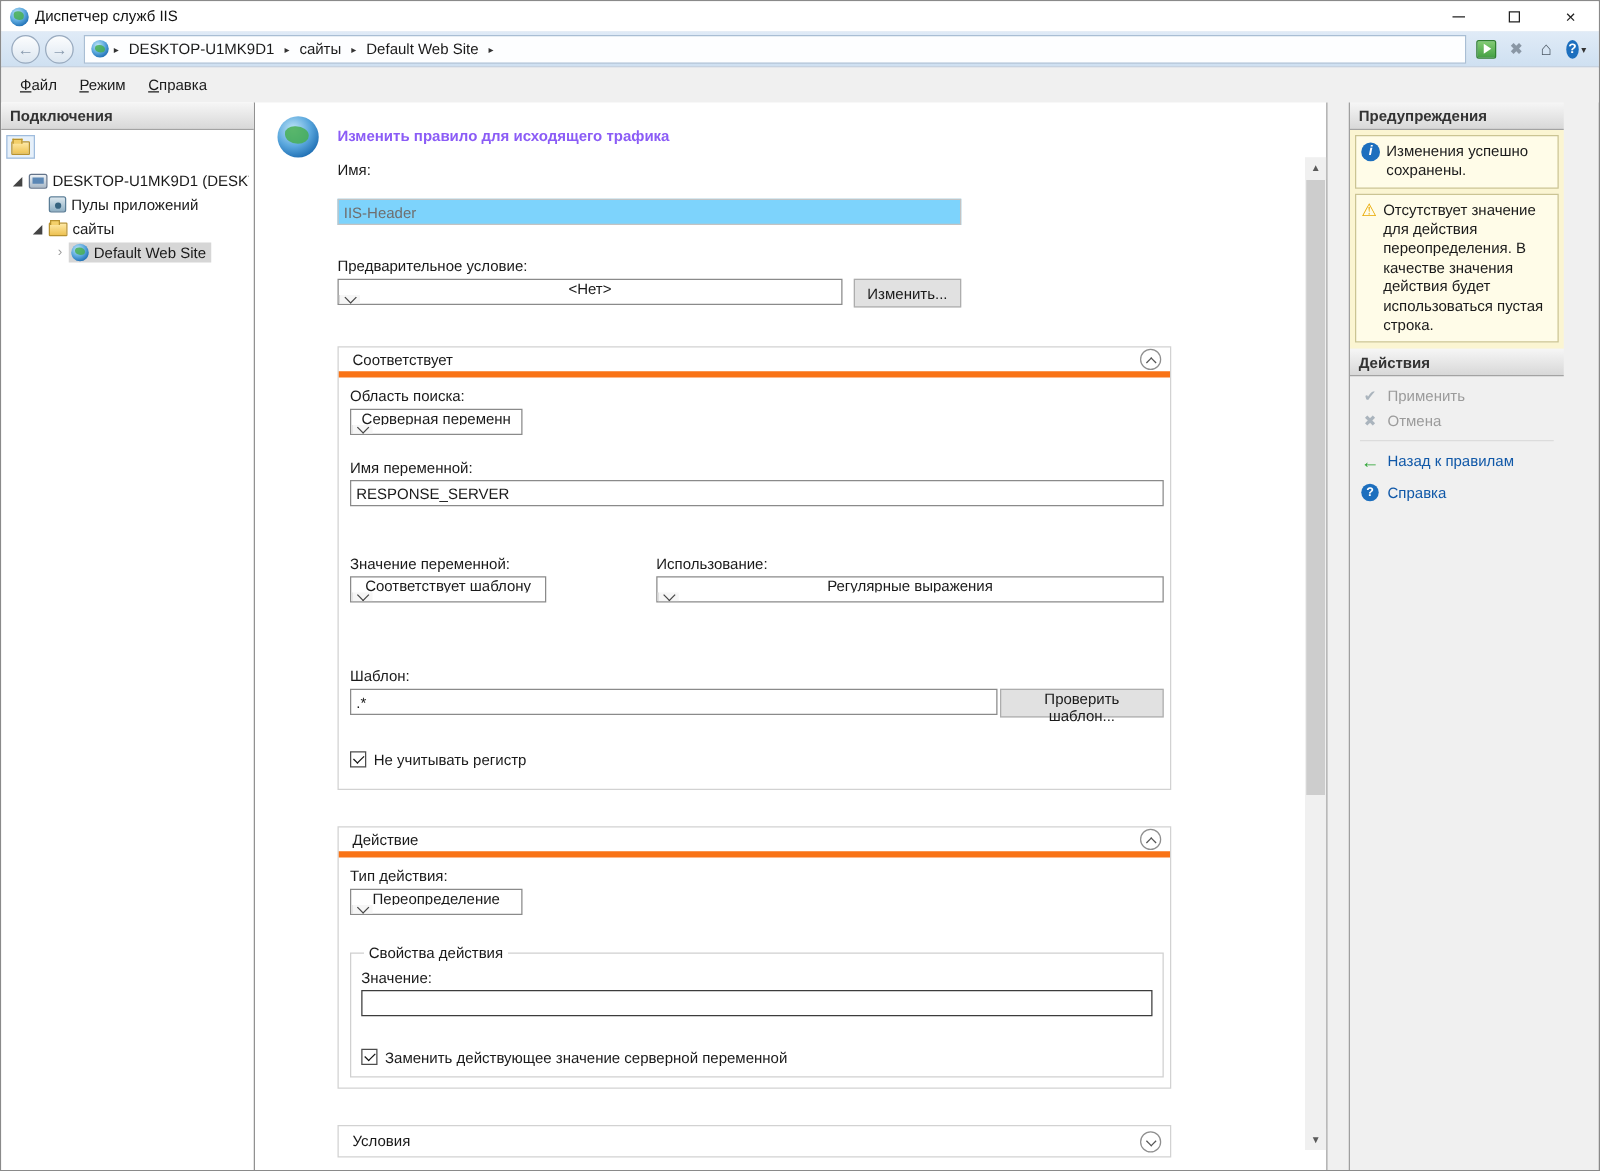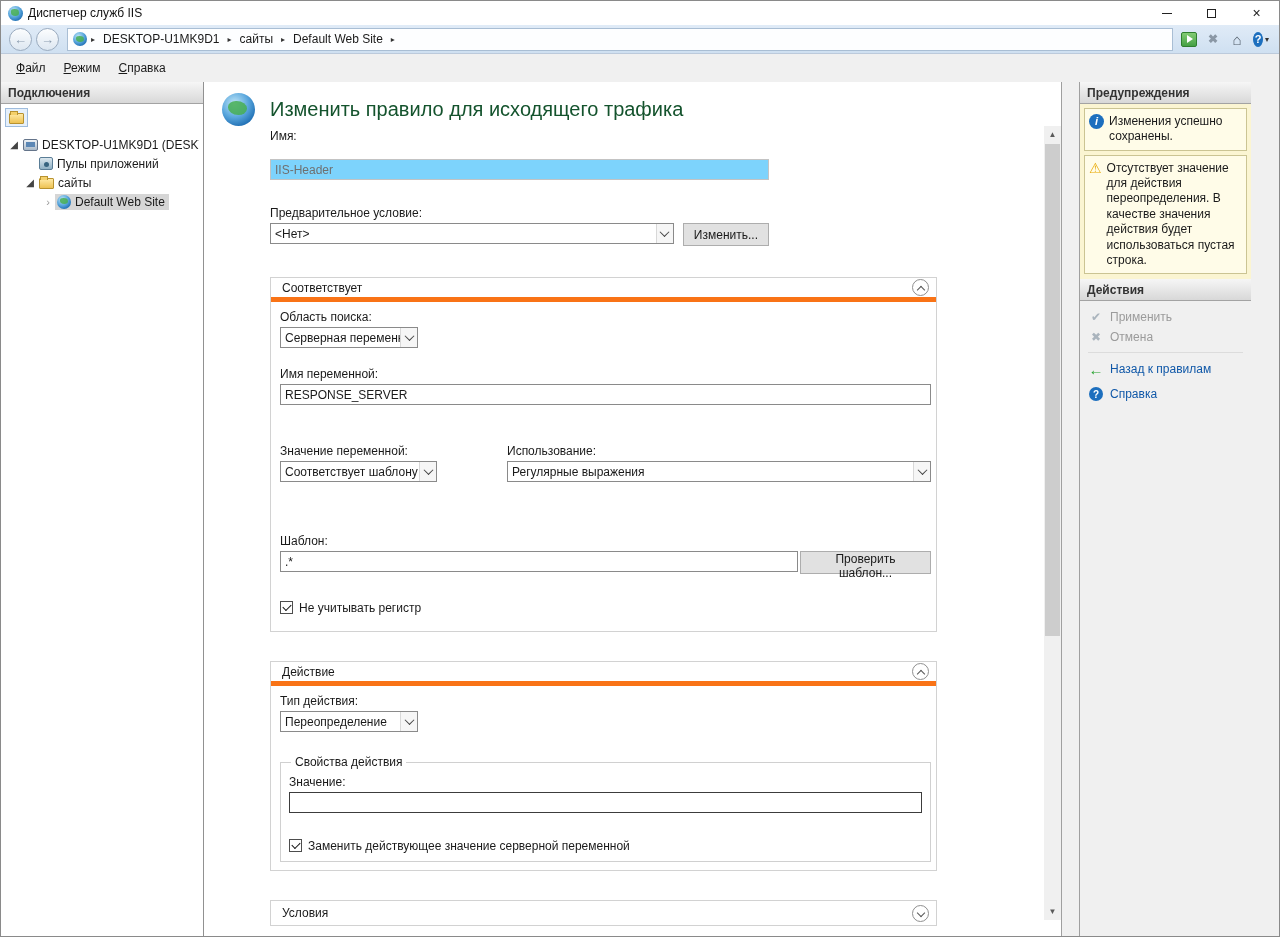--- a/index.html
+++ b/index.html
@@ -61,46 +61,46 @@
   .server-icon { width:15px; height:12px; background:linear-gradient(#eef2f6,#a9b9c8); border:1px solid #64748a; border-radius:2px; position:relative; flex-shrink:0; }
   .server-icon::after { content:""; position:absolute; left:2px; top:2px; right:2px; height:5px; background:#5b87b5; }
   .pools-icon { width:14px; height:13px; background:linear-gradient(#dbe7ee,#8fb0c4); border:1px solid #5a7d96; border-radius:2px; position:relative; flex-shrink:0; }
   .pools-icon::after { content:""; position:absolute; left:4px; top:4px; width:5px; height:5px; border-radius:50%; background:#36637f; }
   .folder-icon { width:15px; height:11px; background:linear-gradient(#ffe9a4,#edc253); border:1px solid #b8922f; border-radius:1px; position:relative; margin-top:2px; flex-shrink:0; }
   .folder-icon::before { content:""; position:absolute; left:0; top:-3px; width:6px; height:3px; background:#f4d06a; border:1px solid #b8922f; border-bottom:none; }
 
   
   .main { width:858px; background:#fff; border-right:1px solid #9f9f9f; position:relative; flex-shrink:0; overflow:hidden; }
   .page-header { display:flex; align-items:center; gap:15px; padding:9px 0 0 18px; height:45px; }
-  .page-title { font-size:20px; font-weight:400; color:#14532d; }
+  .page-title { font-size:12px; font-weight:700; color:#8b5cf6; }
   .form { margin-left:22px; width:543px;padding-left:44px; }
   .field-label { display:block; margin-bottom:3px; }
   .txt { height:21px; border:1px solid #8a8a8a; background:#fff; font:12px "Liberation Sans",sans-serif; padding:0 4px; color:#1a1a1a; }
   .txt:disabled, .txt.disabled { background:#7dd3fc; border-color:#c3c3c3; color:#6f6f6f;margin-top:13px; }
   .w-full { width:100%; }
   .row { display:flex; align-items:flex-start; }
   .btn { height:23px; background:#e1e1e1; border:1px solid #adadad; font:12px "Liberation Sans",sans-serif; padding:0 10px; color:#1a1a1a; }
-  .combo { height:21px; border:1px solid #8a8a8a; background:#fff; display:flex; align-items:center; overflow:hidden; }
+  .combo { height:21px; border:1px solid #8a8a8a; background:#fff; display:flex; align-items:center; overflow:hidden;flex-direction:column; }
   .combo-text { flex:1; padding:0 4px; white-space:nowrap; overflow:hidden; }
   .combo-arrow { width:17px; align-self:stretch; display:flex; align-items:center; justify-content:center; border-left:1px solid #d8d8d8; background:#f6f6f6; flex-shrink:0; }
   .combo-arrow::before { content:""; width:6px; height:6px; border-right:1.5px solid #444; border-bottom:1.5px solid #444; transform:rotate(45deg) translate(-1px,-1px); }
 
   .group { border:1px solid #d2d2d2; width:667px; }
   .group-header { height:24px; display:flex; align-items:center; padding:0 7px 0 11px; border-bottom:5px solid #f97316; }
   .group.collapsed .group-header { border-bottom:none; }
   .group-title { flex:1; }
   .chev { width:17px; height:17px; border:1px solid #8f8f8f; border-radius:50%; position:relative; background:#fff; flex-shrink:0; }
   .chev::before { content:""; position:absolute; left:5px; top:7px; width:5px; height:5px; border-left:1.6px solid #555; border-top:1.6px solid #555; transform:rotate(45deg); }
   .chev.down::before { transform:rotate(225deg); top:4px; }
   .group-body { padding:8px 5px 4px 9px; }
 
   .gap19 { margin-top:19px; } .gap39 { margin-top:39px; } .gap52 { margin-top:52px; } .gap27 { margin-top:27px; }
   .cols { display:flex; }
   .col-left { width:227px; flex-shrink:0; }
-  .col-right { flex:1; }
+  .col-right { flex:1;margin-left:18px; }
 
   .check-row { display:flex; gap:6px; }
   .cb { width:13px; height:13px; border:1px solid #4d4d4d; background:#fff; position:relative; flex-shrink:0; }
   .cb[data-checked="true"]::after { content:""; position:absolute; left:2px; top:2px; width:7px; height:4px; border-left:1.8px solid #111; border-bottom:1.8px solid #111; transform:rotate(-45deg); }
 
   fieldset.props { border:1px solid #d0d0d0; padding:2px 8px 8px 8px; margin-top:23px; width:100%; }
   fieldset.props legend { padding:0 4px; margin-left:2px; }
   .txt.focused { border-color:#3c3c3c; }
 
   

